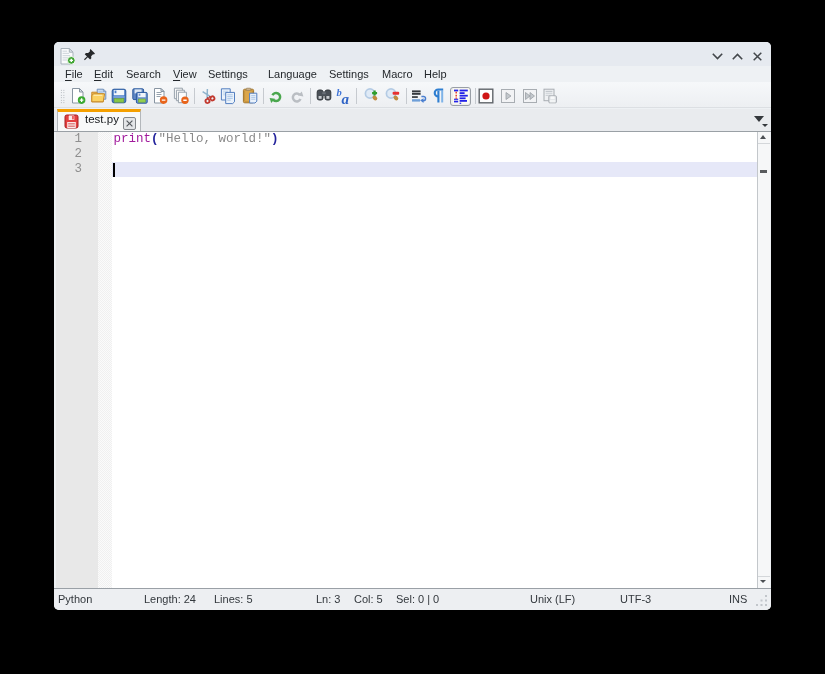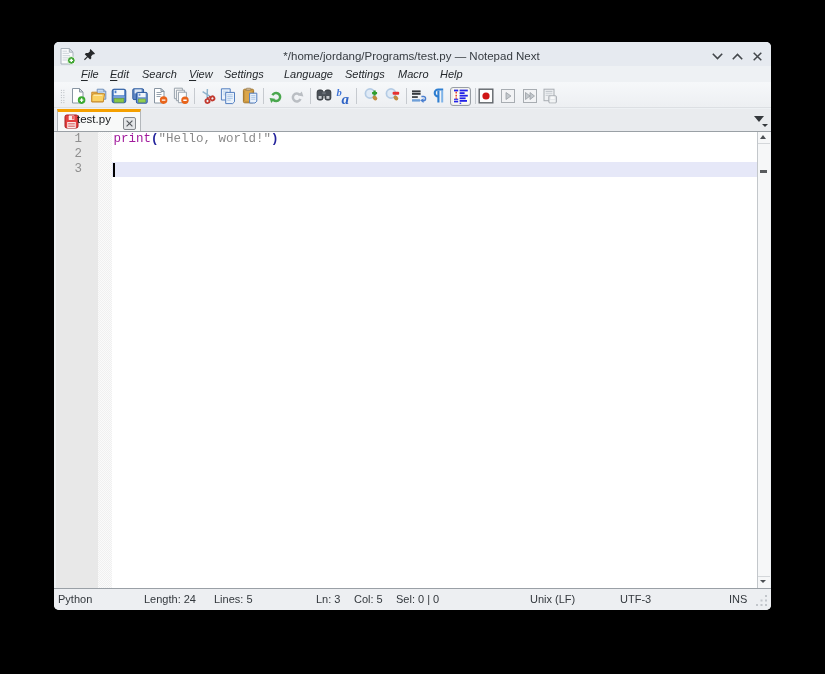--- a/index.html
+++ b/index.html
@@ -6,35 +6,35 @@
 *{box-sizing:border-box;}
 #win{position:absolute;left:54px;top:42px;width:717px;height:568px;background:#eef1f4;
  border-radius:5px;font-family:"Liberation Sans",sans-serif;overflow:hidden;}
 .abs{position:absolute;}
 
 #titlebar{left:0;top:0;width:717px;height:24px;background:#e6eaf0;}
 #title{left:-1px;top:2px;width:717px;height:24px;line-height:24px;text-align:center;
  font-size:11.5px;color:#363b40;}
 .winbtn{position:absolute;top:8px;}
 
-#menubar{left:16px;top:24px;width:717px;height:16px;background:#eef1f4;font-size:11px;color:#24282c;font-style:italic;}
+#menubar{left:0;top:24px;width:717px;height:16px;background:#eef1f4;font-size:11px;color:#24282c;}
 #menubar span{position:absolute;top:0;height:16px;line-height:16px;}
 
 #toolbar{left:0;top:40px;width:717px;height:26px;background:linear-gradient(#f6f8fa,#edeff2);
  border-bottom:1px solid #dcdfe3;}
 .tbi{position:absolute;width:20px;height:20px;top:44px;}
 .tsep{position:absolute;top:46px;width:1px;height:16px;background:#c6cacf;}
 #grip{position:absolute;left:6px;top:47px;width:6px;height:15px;
  background-image:radial-gradient(circle,#9aa0a6 0.7px,rgba(0,0,0,0) 0.8px);
  background-size:2.6px 2.5px;}
 
 #tabbar{left:0;top:67px;width:717px;height:23px;background:#e9ebee;border-bottom:1px solid #9aa0a5;}
 #tab{position:absolute;left:3px;top:67px;width:84px;height:22px;background:#f8f9f9;
  border-top:3px solid #f5a000;border-left:1px solid #b3b7bb;border-right:1px solid #b3b7bb;}
-#tabtext{position:absolute;left:23px;top:71px;font-size:11.5px;color:#16191c;}
+#tabtext{position:absolute;left:31px;top:71px;font-size:11.5px;color:#16191c;}
 #tabclose{position:absolute;left:69px;top:75px;width:13px;height:13px;border:1px solid #83878b;
  border-radius:2px;background:#e3e5e7;}
 #tabdd{position:absolute;left:700px;top:73.5px;width:0;height:0;
  border-left:5px solid transparent;border-right:5px solid transparent;border-top:6.5px solid #34383c;}
 #tabdd2{position:absolute;left:708px;top:82px;width:0;height:0;
  border-left:3px solid transparent;border-right:3px solid transparent;border-top:3.5px solid #34383c;}
 
 #editor{left:2px;top:90px;width:713px;height:456px;background:#fff;}
 #gutternum{position:absolute;left:2px;top:90px;width:42px;height:456px;background:#e8e8e8;}
 #gutterfold{position:absolute;left:44px;top:90px;width:13.5px;height:456px;
@@ -57,21 +57,20 @@
 
 #statusbar{left:0;top:546px;width:717px;height:22px;background:#edeff2;border-top:1px solid #9aa0a6;
  font-size:11px;color:#33383d;}
 #statusbar span{position:absolute;top:0;height:21px;line-height:21px;}
 u{text-decoration-thickness:1px;text-underline-offset:2px;}
 </style>
 </head>
 <body>
 <div id="win">
   <div class="abs" id="titlebar"></div>
-  <div class="abs" id="title">*/home/jordang/Programs/test.py — Notepad Next</div>
   <svg class="abs" style="left:6px;top:6px" width="15" height="17" viewBox="0 0 15 17">
     <path d="M1 .5h8.3L13 4.2V16H1z" fill="#fafbfc" stroke="#a8b2bb" stroke-width="1"></path>
     <path d="M9.3 .5v3.7H13z" fill="#e2e7ec" stroke="#a8b2bb" stroke-width="1" stroke-linejoin="round"></path>
     <g fill="#d4dadf">
       <rect x="2.6" y="2.6" width="4.5" height="1.2"></rect>
         <rect x="2.6" y="4.8" width="6.5" height="1.2"></rect>
       <rect x="2.6" y="7" width="7.5" height="1.2"></rect>
         <rect x="2.6" y="9.2" width="7.5" height="1.2"></rect>
       <rect x="2.6" y="11.4" width="4.5" height="1.2"></rect>
     </g>

